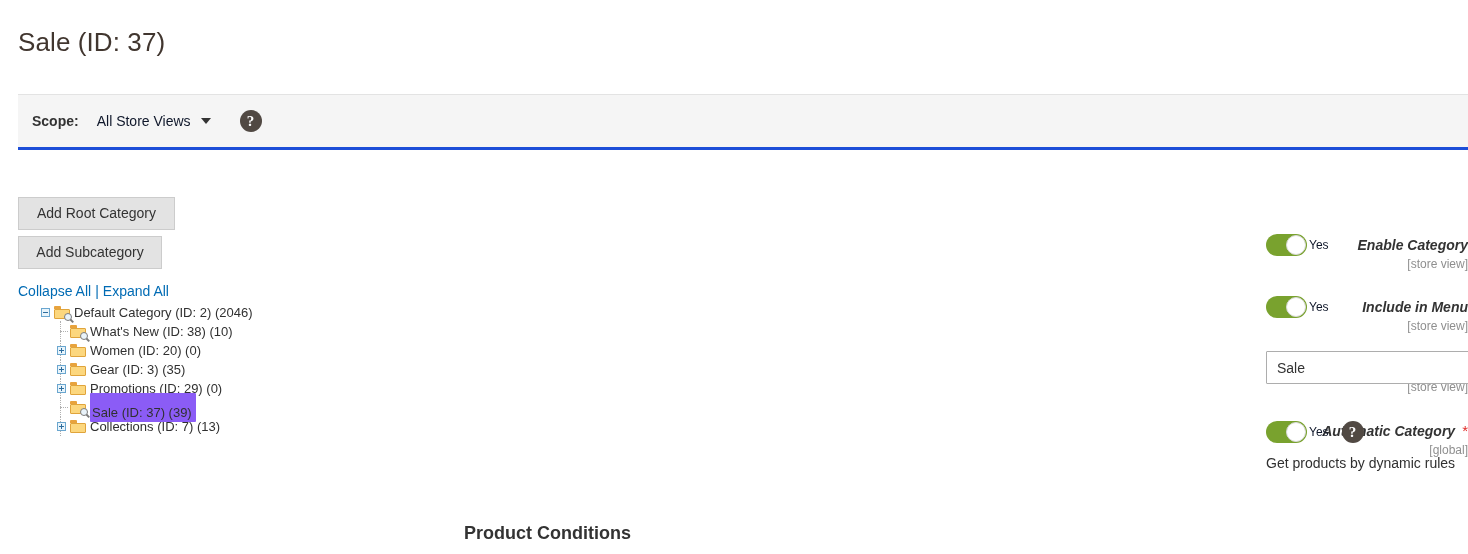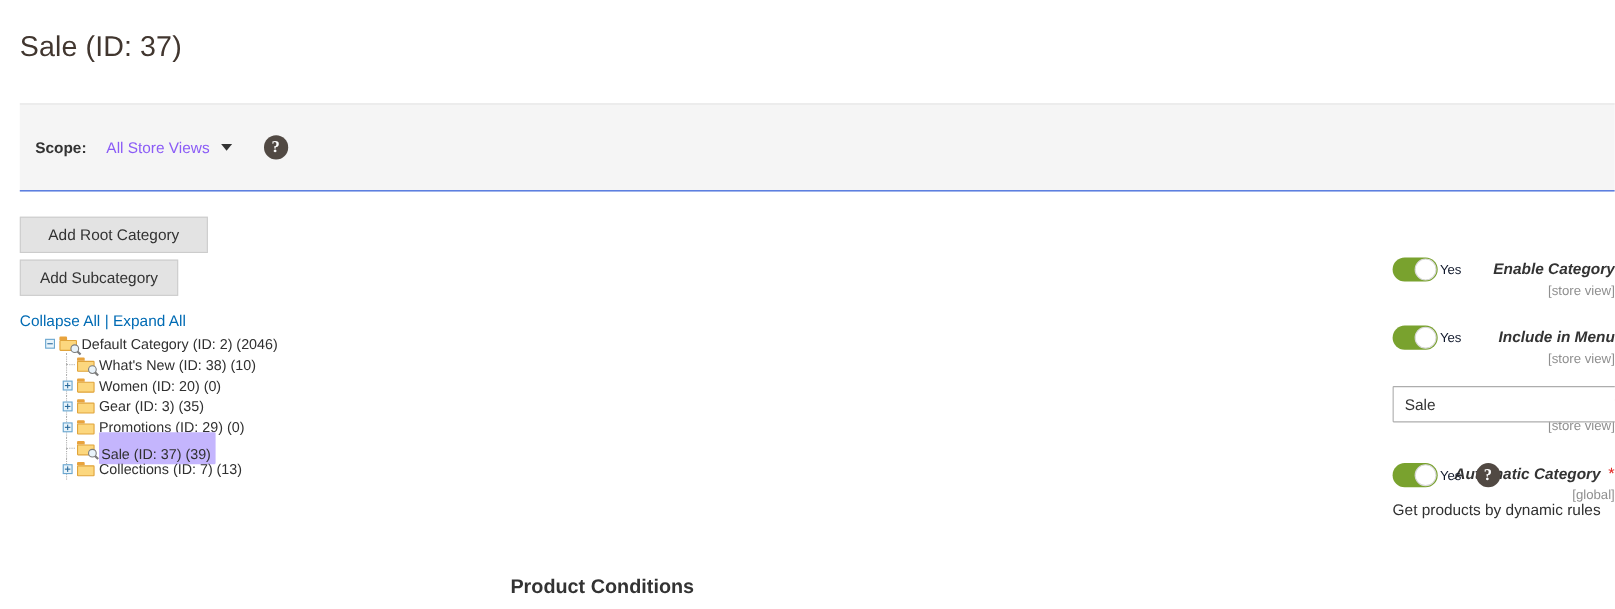--- a/index.html
+++ b/index.html
@@ -21,37 +21,37 @@
     font-weight: 400;
     color: #41362f;
     letter-spacing: .1px;
     white-space: nowrap;
   }
 
   
   .scope-bar {
     position: absolute;
     left: 18px; top: 94px;
-    width: 1450px; height: 80px;
+    width: 1450px; height: 56px;
     background: #f5f5f5;
     border-top: 1px solid #e3e3e3;
-    border-bottom: 1px solid #1d4ed8;
+    border-bottom: 3px solid #1d4ed8;
   }
   .scope-inner {
     position: absolute;
     left: 14px; top: 0; height: 100%;
     display: flex; align-items: center;
   }
   .scope-label {
     font-size: 14px; font-weight: 700; color: #333;
     margin-right: 18px;
   }
   .scope-select {
     display: flex; align-items: center;
-    font-size: 14px; color: #8b5cf6;
+    font-size: 14px; color: #0f172a;
     cursor: pointer;
   }
   .scope-value { margin-right: 10px; }
   .caret {
     width: 0; height: 0;
     border-left: 5px solid transparent;
     border-right: 5px solid transparent;
     border-top: 6px solid #333;
     display: inline-block;
   }
@@ -72,21 +72,21 @@
     display: block;
     background: #e3e3e3;
     border: 1px solid #cccccc;
     color: #333333;
     font-size: 14px;
     font-family: "Liberation Sans", sans-serif;
     padding: 7px 16px 8px;
     cursor: pointer;
     text-align: center;
   }
-  .btn-root { width: 171px; margin-bottom: 6px; }
+  .btn-root { width: 157px; margin-bottom: 6px; }
   .btn-sub  { width: 144px; }
 
   .tree-links {
     margin-top: 14px;
     font-size: 14px;
     white-space: nowrap;
   }
   .tree-links a { color: #006bb4; text-decoration: none; cursor: pointer; }
   .tree-links .sep { color: #006bb4; margin: 0 4px; }
 
@@ -174,21 +174,21 @@
     content: "";
     position: absolute;
     right: -3px; bottom: -1px;
     width: 4px; height: 1.5px;
     background: #7c7c7c;
     transform: rotate(45deg);
   }
 
   .node-label { cursor: pointer; }
   .node-label.selected {
-    background: #c4b5fd;
+    background: #8b5cf6;
     padding: 12px 4px 2px 2px;
     border-radius: 1px;
   }
 
   
   .form-col { position: absolute; left: 0; top: 0; width: 1468px; }
   .field-row { position: absolute; }
 
   .field-label {
     position: absolute;

